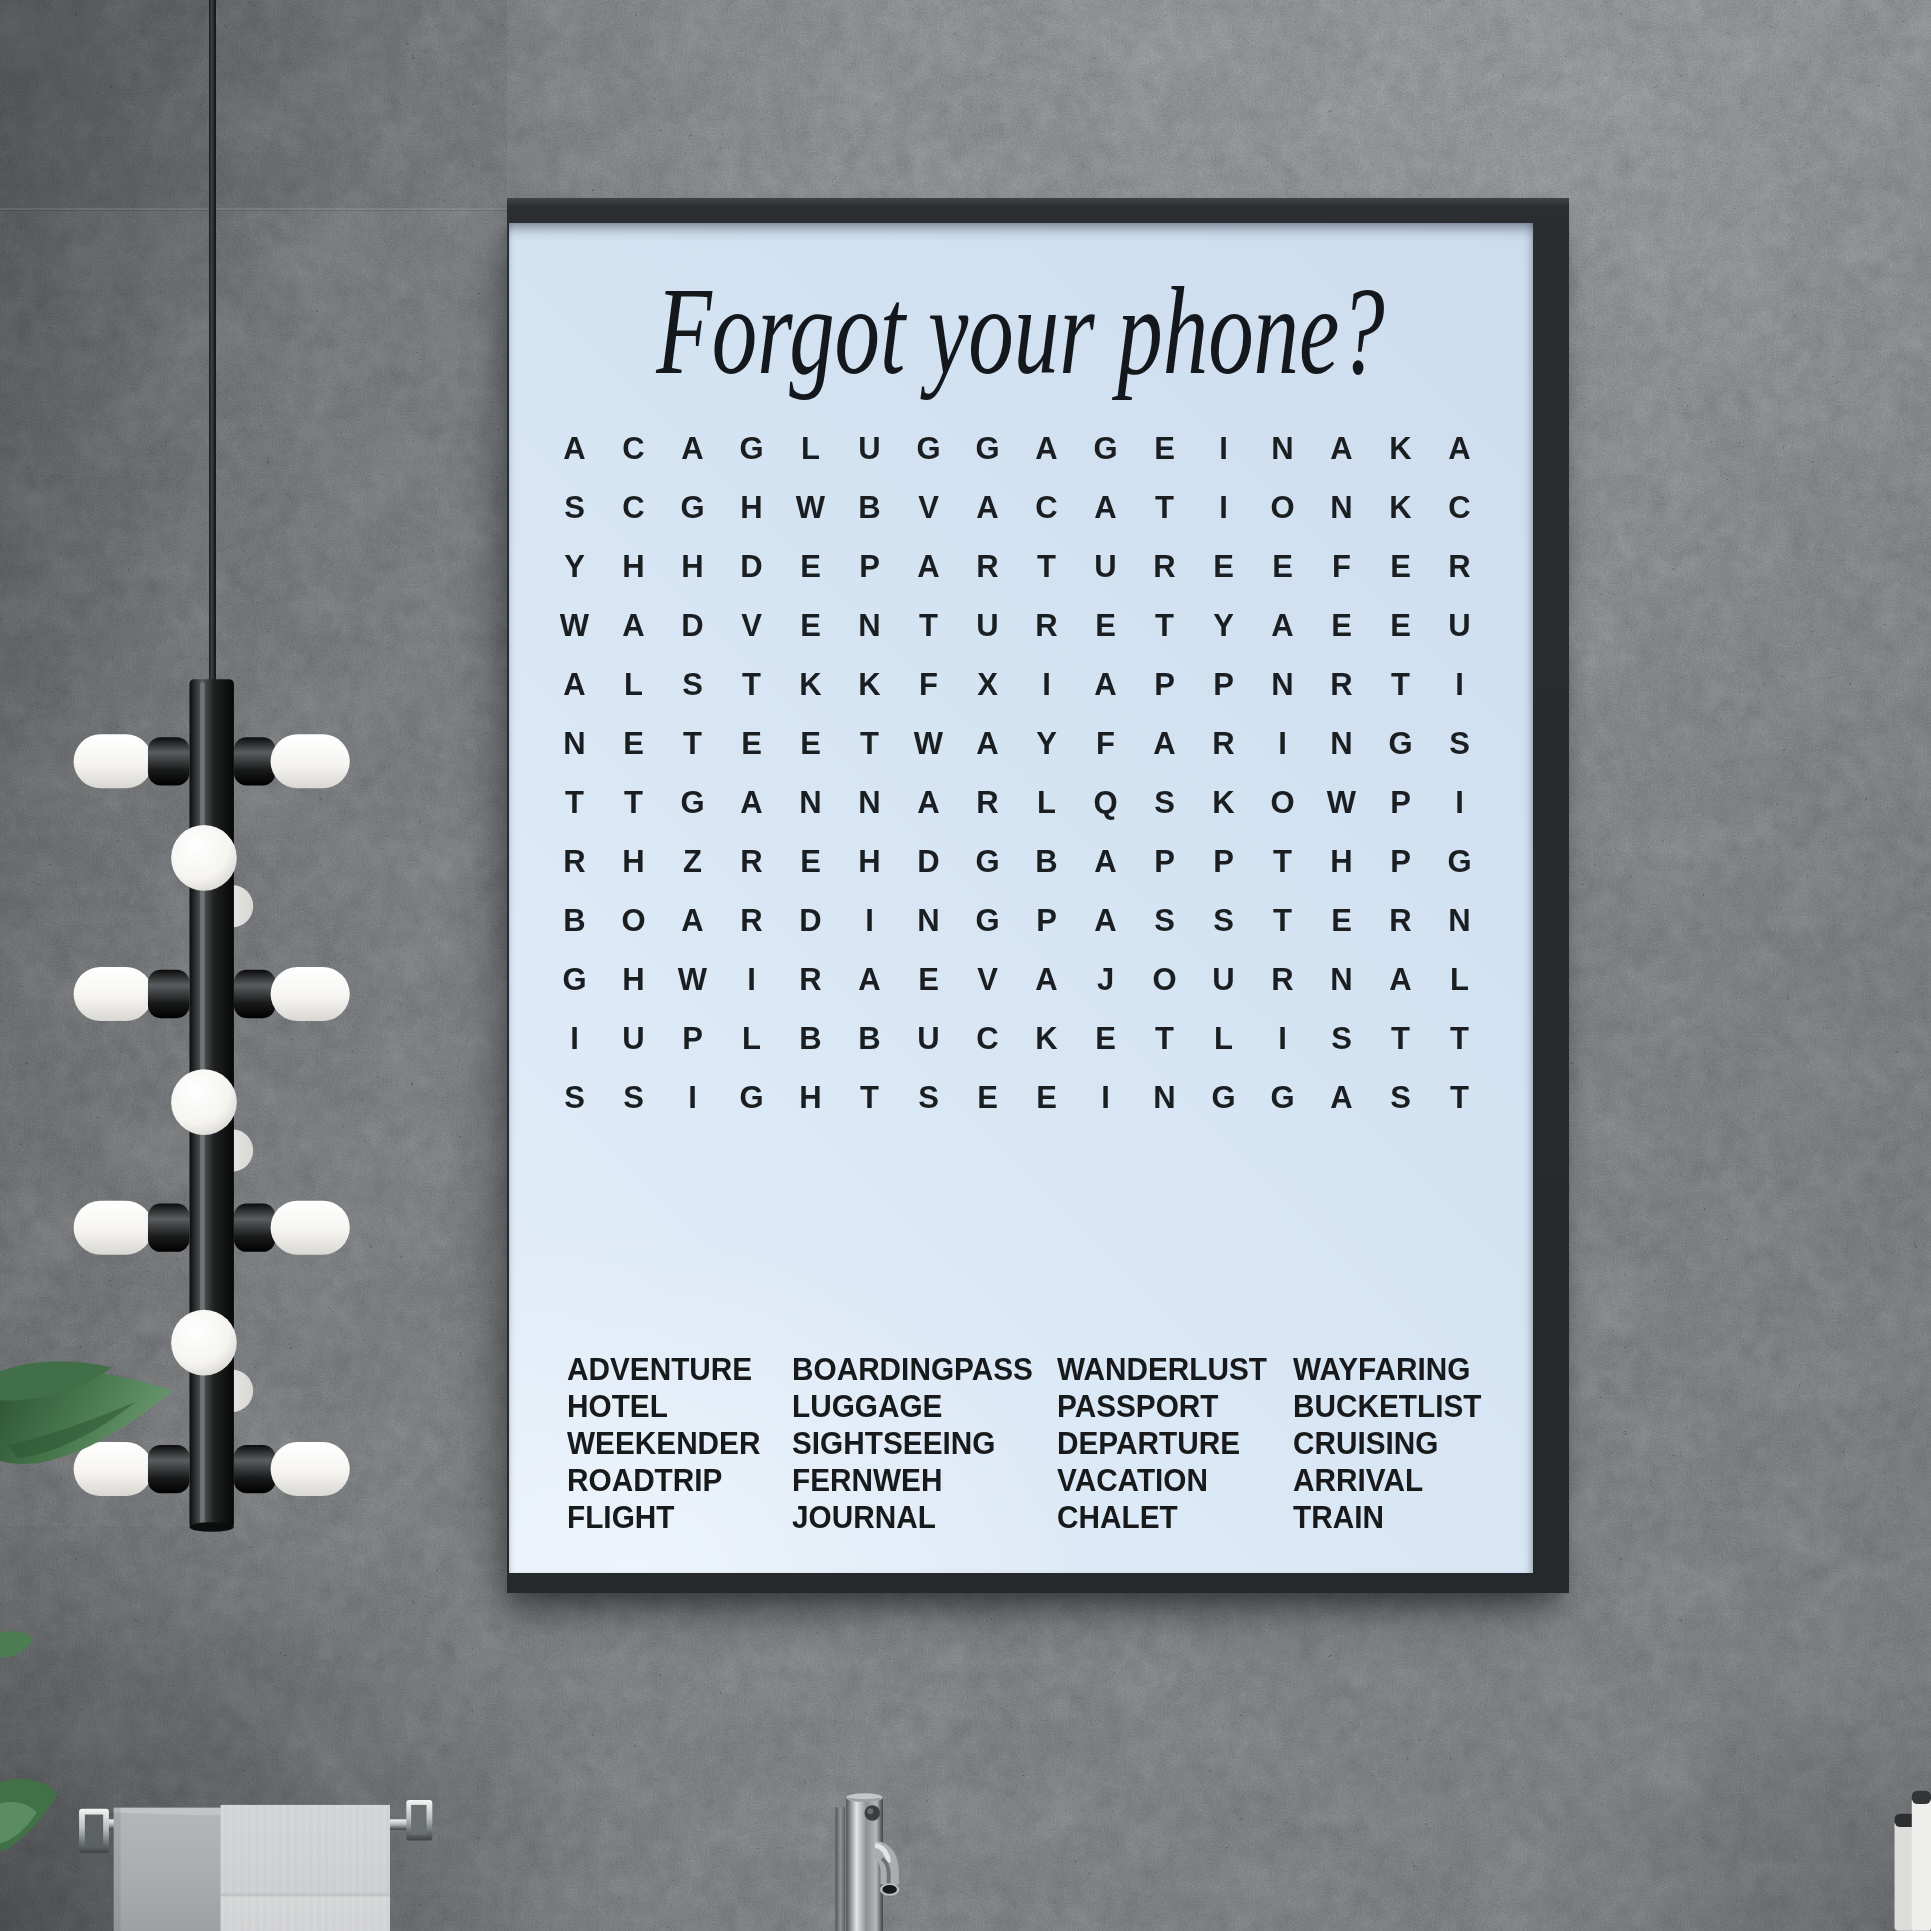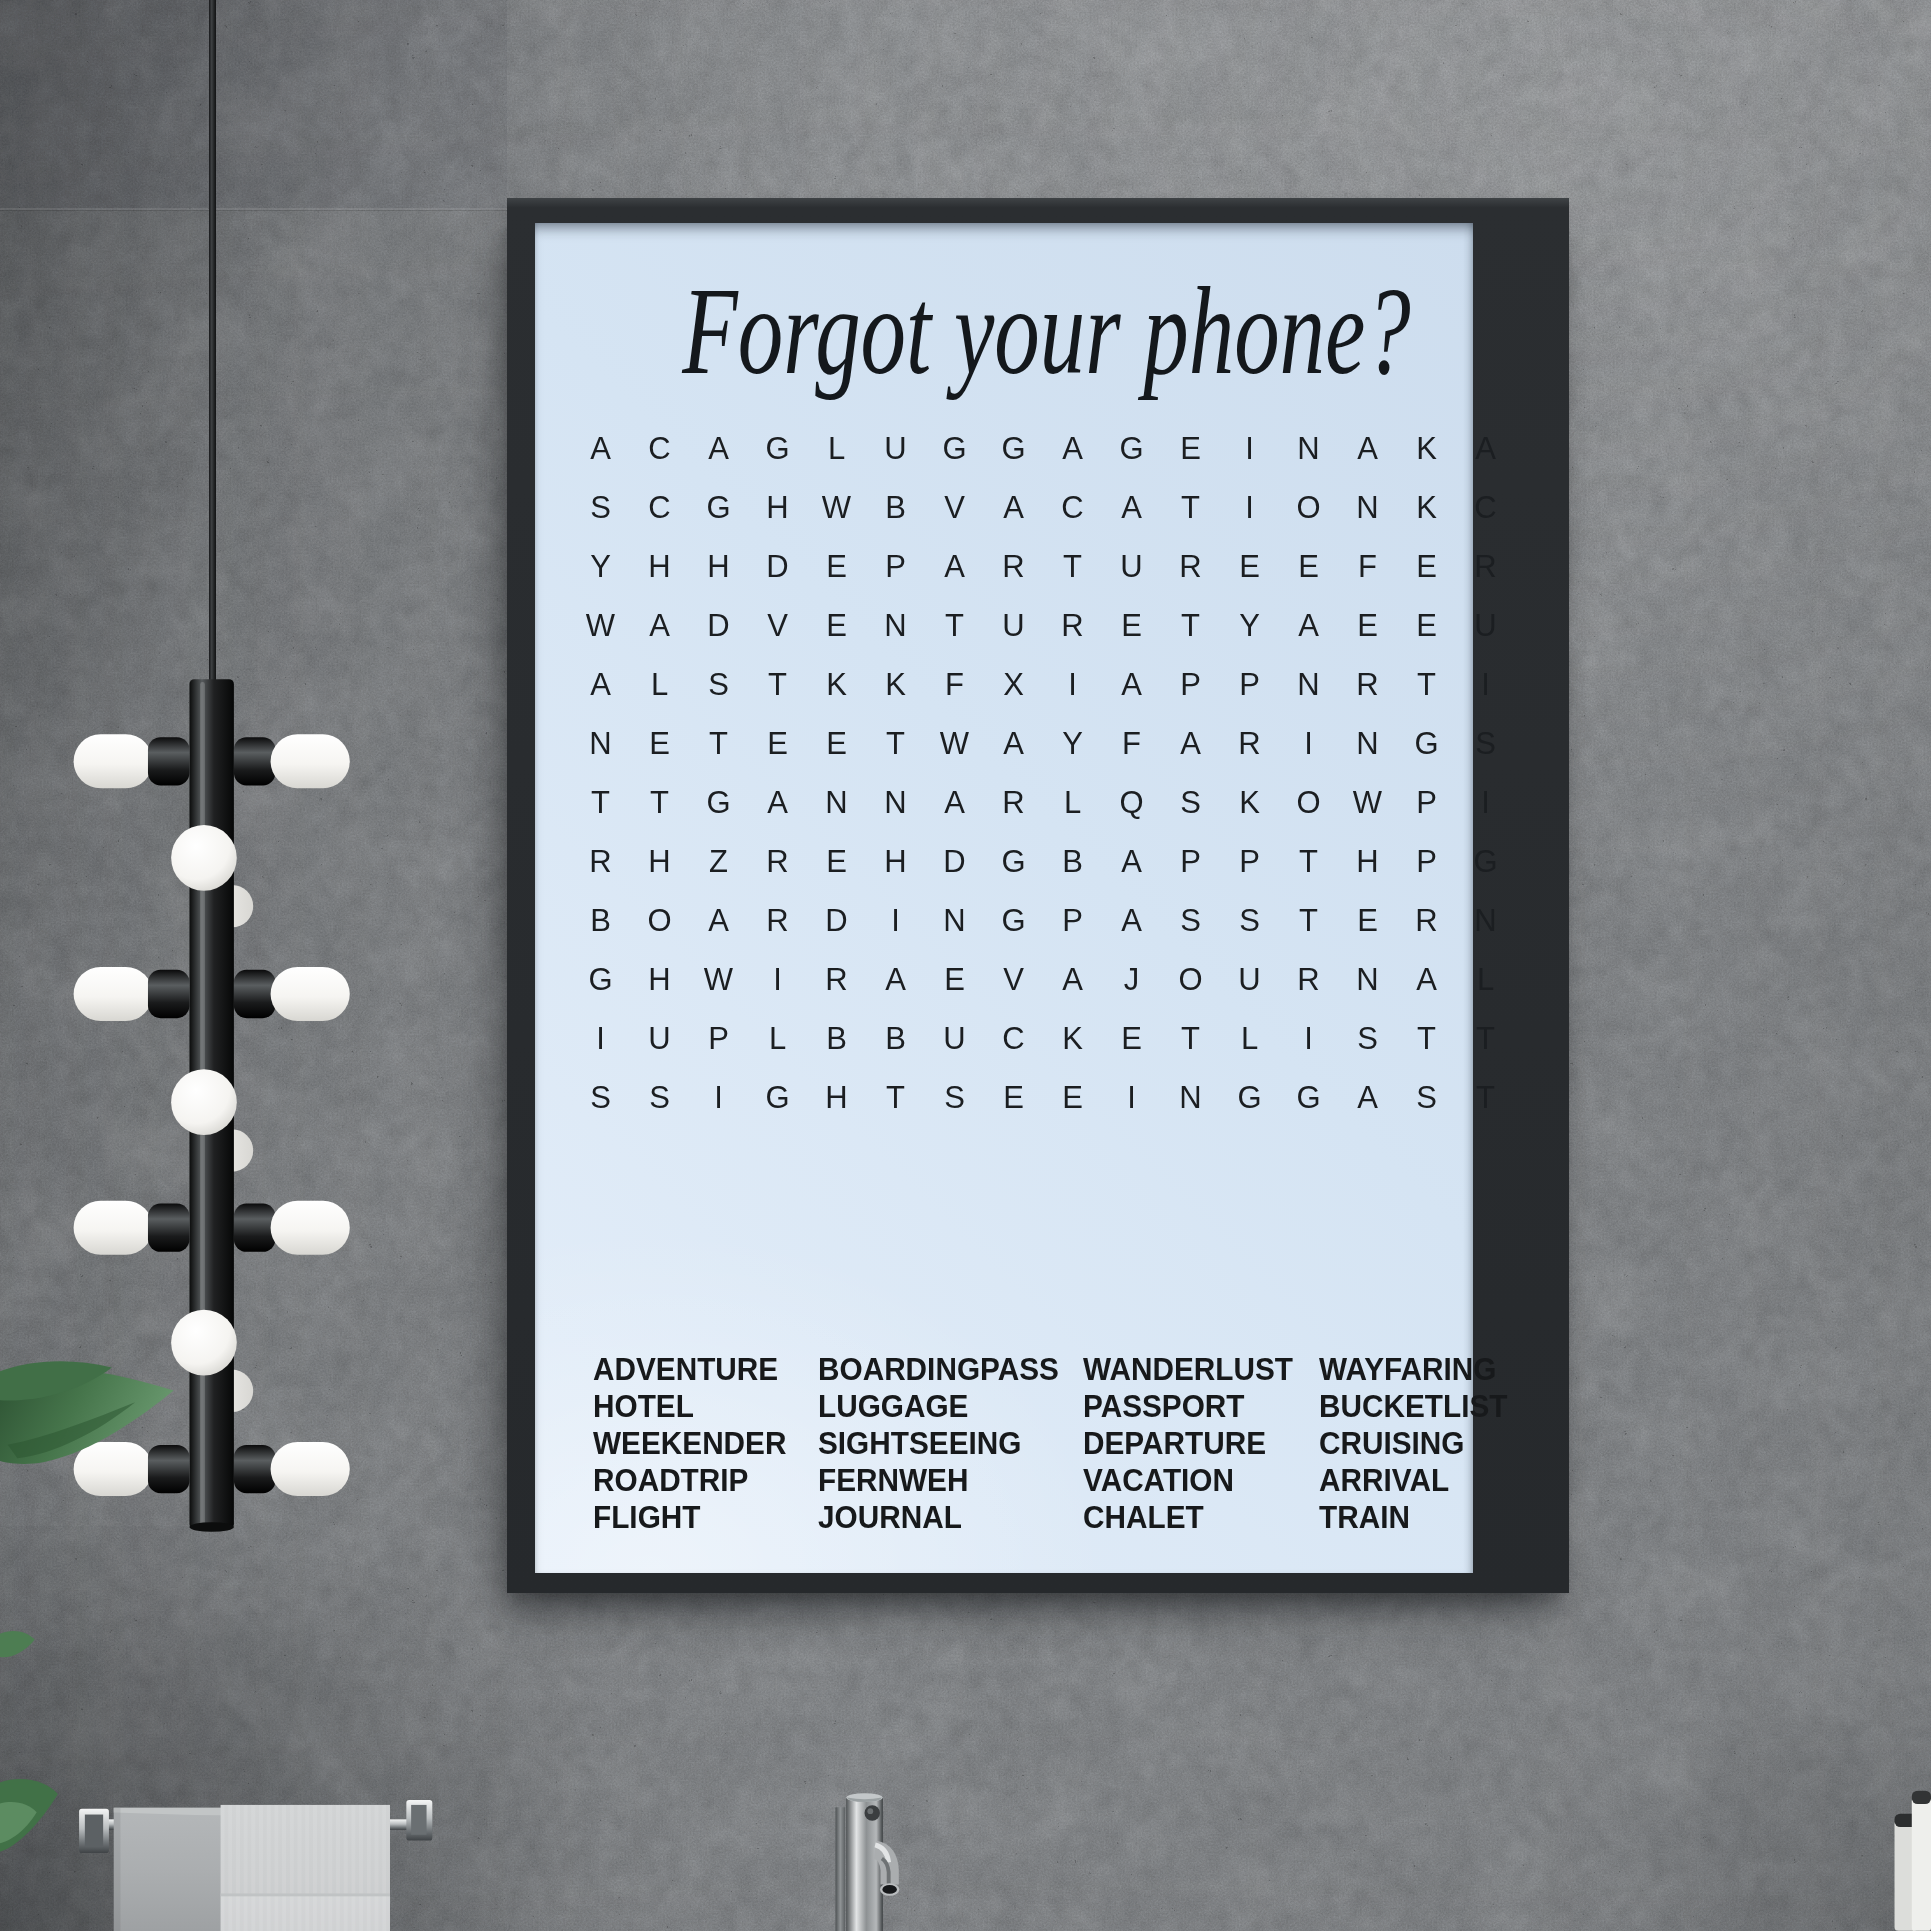--- a/index.html
+++ b/index.html
@@ -133,32 +133,32 @@
     <rect x="153" y="816" width="43" height="50" rx="13" fill="url(#sockg)"></rect>
     <rect x="242" y="816" width="43" height="50" rx="13" fill="url(#sockg)"></rect>
     <rect x="280" y="813" width="82" height="56" rx="28" fill="url(#glassg)"></rect>
   </g>
 </svg>
 
 <div class="abs" id="frame" style="left:507px;top:198px;width:1062px;height:1395px;
   background:linear-gradient(180deg,#3f4346 0px,#2b2e31 9.7px,#26292c 100%);
   box-shadow:-19.3px 29px 41px -9.7px rgba(20,22,25,0.42), 0 15.4px 23px -7.7px rgba(20,22,25,0.45);">
 
-  <div class="abs" id="paper" style="left:28px;top:25px;width:938px;height:1350px;
+  <div class="abs" id="paper" style="left:2px;top:25px;width:1024px;height:1350px;
     background:
       radial-gradient(772px 579px at 12% 100%, rgba(255,255,255,0.38), rgba(255,255,255,0) 60%),
       linear-gradient(225deg, #cdddee 0%, #d5e4f3 45%, #e4eef9 100%);
     box-shadow:inset 0 11.6px 13.5px -7.7px rgba(25,35,48,0.55), inset -6.8px 0 9.7px -6.8px rgba(25,35,48,0.4), inset 2.9px 0 5.8px -3.9px rgba(25,35,48,0.3);">
 
     <svg style="position:absolute;left:0;top:0" width="1024" height="212" viewBox="0 0 1061 220">
       <text x="530" y="156" text-anchor="middle" font-family="Liberation Serif, serif" font-style="italic" font-size="130" textLength="756" lengthAdjust="spacingAndGlyphs" fill="#14181c">Forgot your phone?</text>
     </svg>
 
     <div id="grid" style="position:absolute;left:36px;top:196px;width:942px;
-      font-weight:normal;font-size:31px;color:#1b1e21;">
+      font-weight:bold;font-size:31px;color:#1b1e21;">
     <div class="grow"><span>A</span><span>C</span><span>A</span><span>G</span><span>L</span><span>U</span><span>G</span><span>G</span><span>A</span><span>G</span><span>E</span><span>I</span><span>N</span><span>A</span><span>K</span><span>A</span></div>
     <div class="grow"><span>S</span><span>C</span><span>G</span><span>H</span><span>W</span><span>B</span><span>V</span><span>A</span><span>C</span><span>A</span><span>T</span><span>I</span><span>O</span><span>N</span><span>K</span><span>C</span></div>
     <div class="grow"><span>Y</span><span>H</span><span>H</span><span>D</span><span>E</span><span>P</span><span>A</span><span>R</span><span>T</span><span>U</span><span>R</span><span>E</span><span>E</span><span>F</span><span>E</span><span>R</span></div>
     <div class="grow"><span>W</span><span>A</span><span>D</span><span>V</span><span>E</span><span>N</span><span>T</span><span>U</span><span>R</span><span>E</span><span>T</span><span>Y</span><span>A</span><span>E</span><span>E</span><span>U</span></div>
     <div class="grow"><span>A</span><span>L</span><span>S</span><span>T</span><span>K</span><span>K</span><span>F</span><span>X</span><span>I</span><span>A</span><span>P</span><span>P</span><span>N</span><span>R</span><span>T</span><span>I</span></div>
     <div class="grow"><span>N</span><span>E</span><span>T</span><span>E</span><span>E</span><span>T</span><span>W</span><span>A</span><span>Y</span><span>F</span><span>A</span><span>R</span><span>I</span><span>N</span><span>G</span><span>S</span></div>
     <div class="grow"><span>T</span><span>T</span><span>G</span><span>A</span><span>N</span><span>N</span><span>A</span><span>R</span><span>L</span><span>Q</span><span>S</span><span>K</span><span>O</span><span>W</span><span>P</span><span>I</span></div>
     <div class="grow"><span>R</span><span>H</span><span>Z</span><span>R</span><span>E</span><span>H</span><span>D</span><span>G</span><span>B</span><span>A</span><span>P</span><span>P</span><span>T</span><span>H</span><span>P</span><span>G</span></div>
     <div class="grow"><span>B</span><span>O</span><span>A</span><span>R</span><span>D</span><span>I</span><span>N</span><span>G</span><span>P</span><span>A</span><span>S</span><span>S</span><span>T</span><span>E</span><span>R</span><span>N</span></div>
     <div class="grow"><span>G</span><span>H</span><span>W</span><span>I</span><span>R</span><span>A</span><span>E</span><span>V</span><span>A</span><span>J</span><span>O</span><span>U</span><span>R</span><span>N</span><span>A</span><span>L</span></div>

